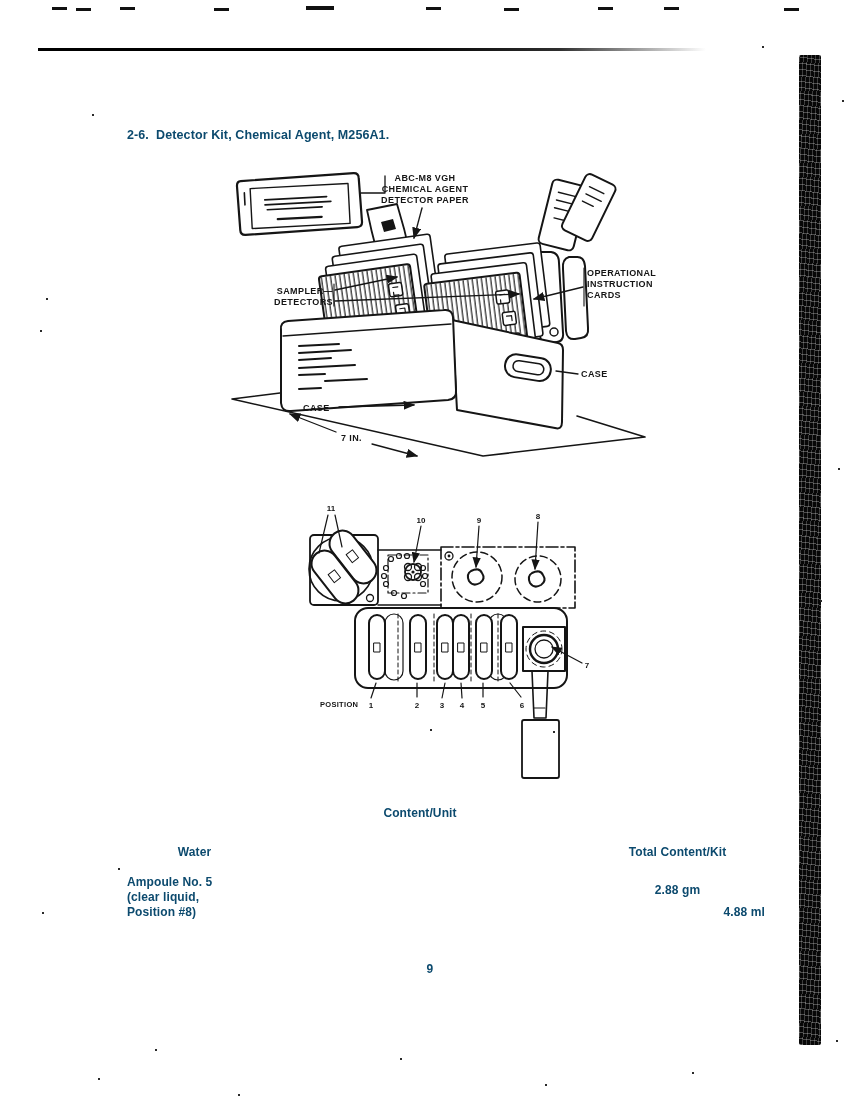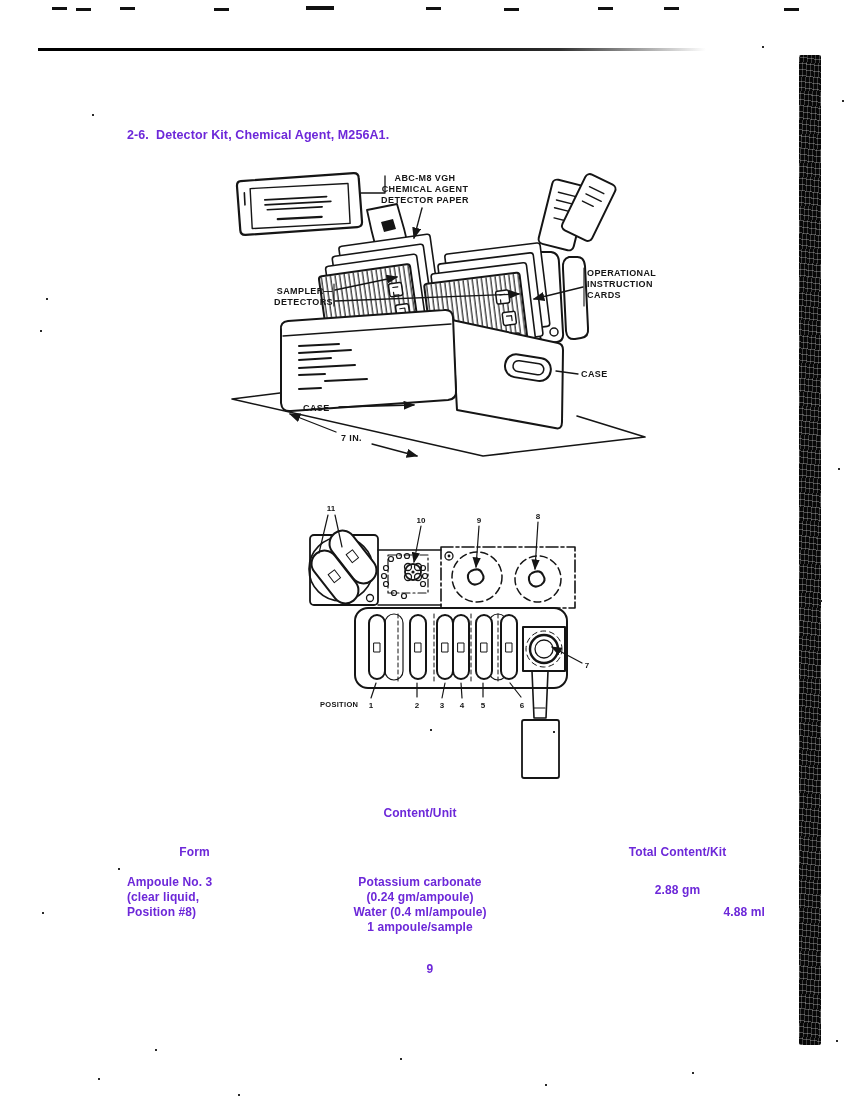--- a/index.html
+++ b/index.html
@@ -1,19 +1,19 @@
 <!DOCTYPE html>
 <html><head>
 <meta charset="utf-8">
 <style>
   html,body{margin:0;padding:0;background:#e8e8e8;}
   .page{
     position:relative; width:850px; height:1100px; margin:0 auto;
     background:#ffffff; overflow:hidden;
-    font-family:"Liberation Sans", sans-serif; color:#6d28d9;
+    font-family:"Liberation Sans", sans-serif; color:#0c4a6e;
   }
   .abs{position:absolute;}
   .pre{white-space:pre;}
   .txt{font-weight:700; font-size:12px; line-height:15px; letter-spacing:.1px;}
   .center{text-align:center;}
   .heading{font-size:12.5px;}
   .scan-bar{
     background-color:#070707;
     background-image:
       repeating-linear-gradient(8deg, rgba(255,255,255,.28) 0 1px, transparent 1px 6px),
@@ -277,35 +277,29 @@
     <text class="lbl8" text-anchor="middle" x="76" y="213">1</text>
     <text class="lbl8" text-anchor="middle" x="122" y="213">2</text>
     <text class="lbl8" text-anchor="middle" x="147" y="213">3</text>
     <text class="lbl8" text-anchor="middle" x="167" y="213">4</text>
     <text class="lbl8" text-anchor="middle" x="188" y="213">5</text>
     <text class="lbl8" text-anchor="middle" x="227" y="213">6</text>
   </svg>
 
 
 
-  <div class="abs txt center" style="left:127px;top:845px;width:135px;">Form</div>
+  <div class="abs txt center" style="left:127px;top:845px;width:135px;">Water</div>
   <div class="abs txt center" style="left:330px;top:806px;width:180px;">Content/Unit</div>
   <div class="abs txt center" style="left:590px;top:845px;width:175px;">Total Content/Kit</div>
 
   <div class="abs" style="left:127px;top:875px;width:150px;">
-    <div class="txt">Ampoule No. 3</div>
+    <div class="txt">Ampoule No. 5</div>
     <div class="txt">(clear liquid,</div>
     <div class="txt">Position #8)</div>
   </div>
 
-  <div class="abs center" style="left:330px;top:875px;width:180px;">
-    <div class="txt">Potassium carbonate</div>
-    <div class="txt">(0.24 gm/ampoule)</div>
-    <div class="txt">Water (0.4 ml/ampoule)</div>
-    <div class="txt">1 ampoule/sample</div>
-  </div>
 
   <div class="abs txt center" style="left:590px;top:875px;width:175px;margin-top:8px;">2.88 gm</div>
   <div class="abs txt center" style="left:590px;top:905px;width:175px;text-align:right;">4.88 ml</div>
 
   <div class="abs txt center" style="left:380px;top:962px;width:100px;">9</div>
 
 </div>
 
 </body></html>

